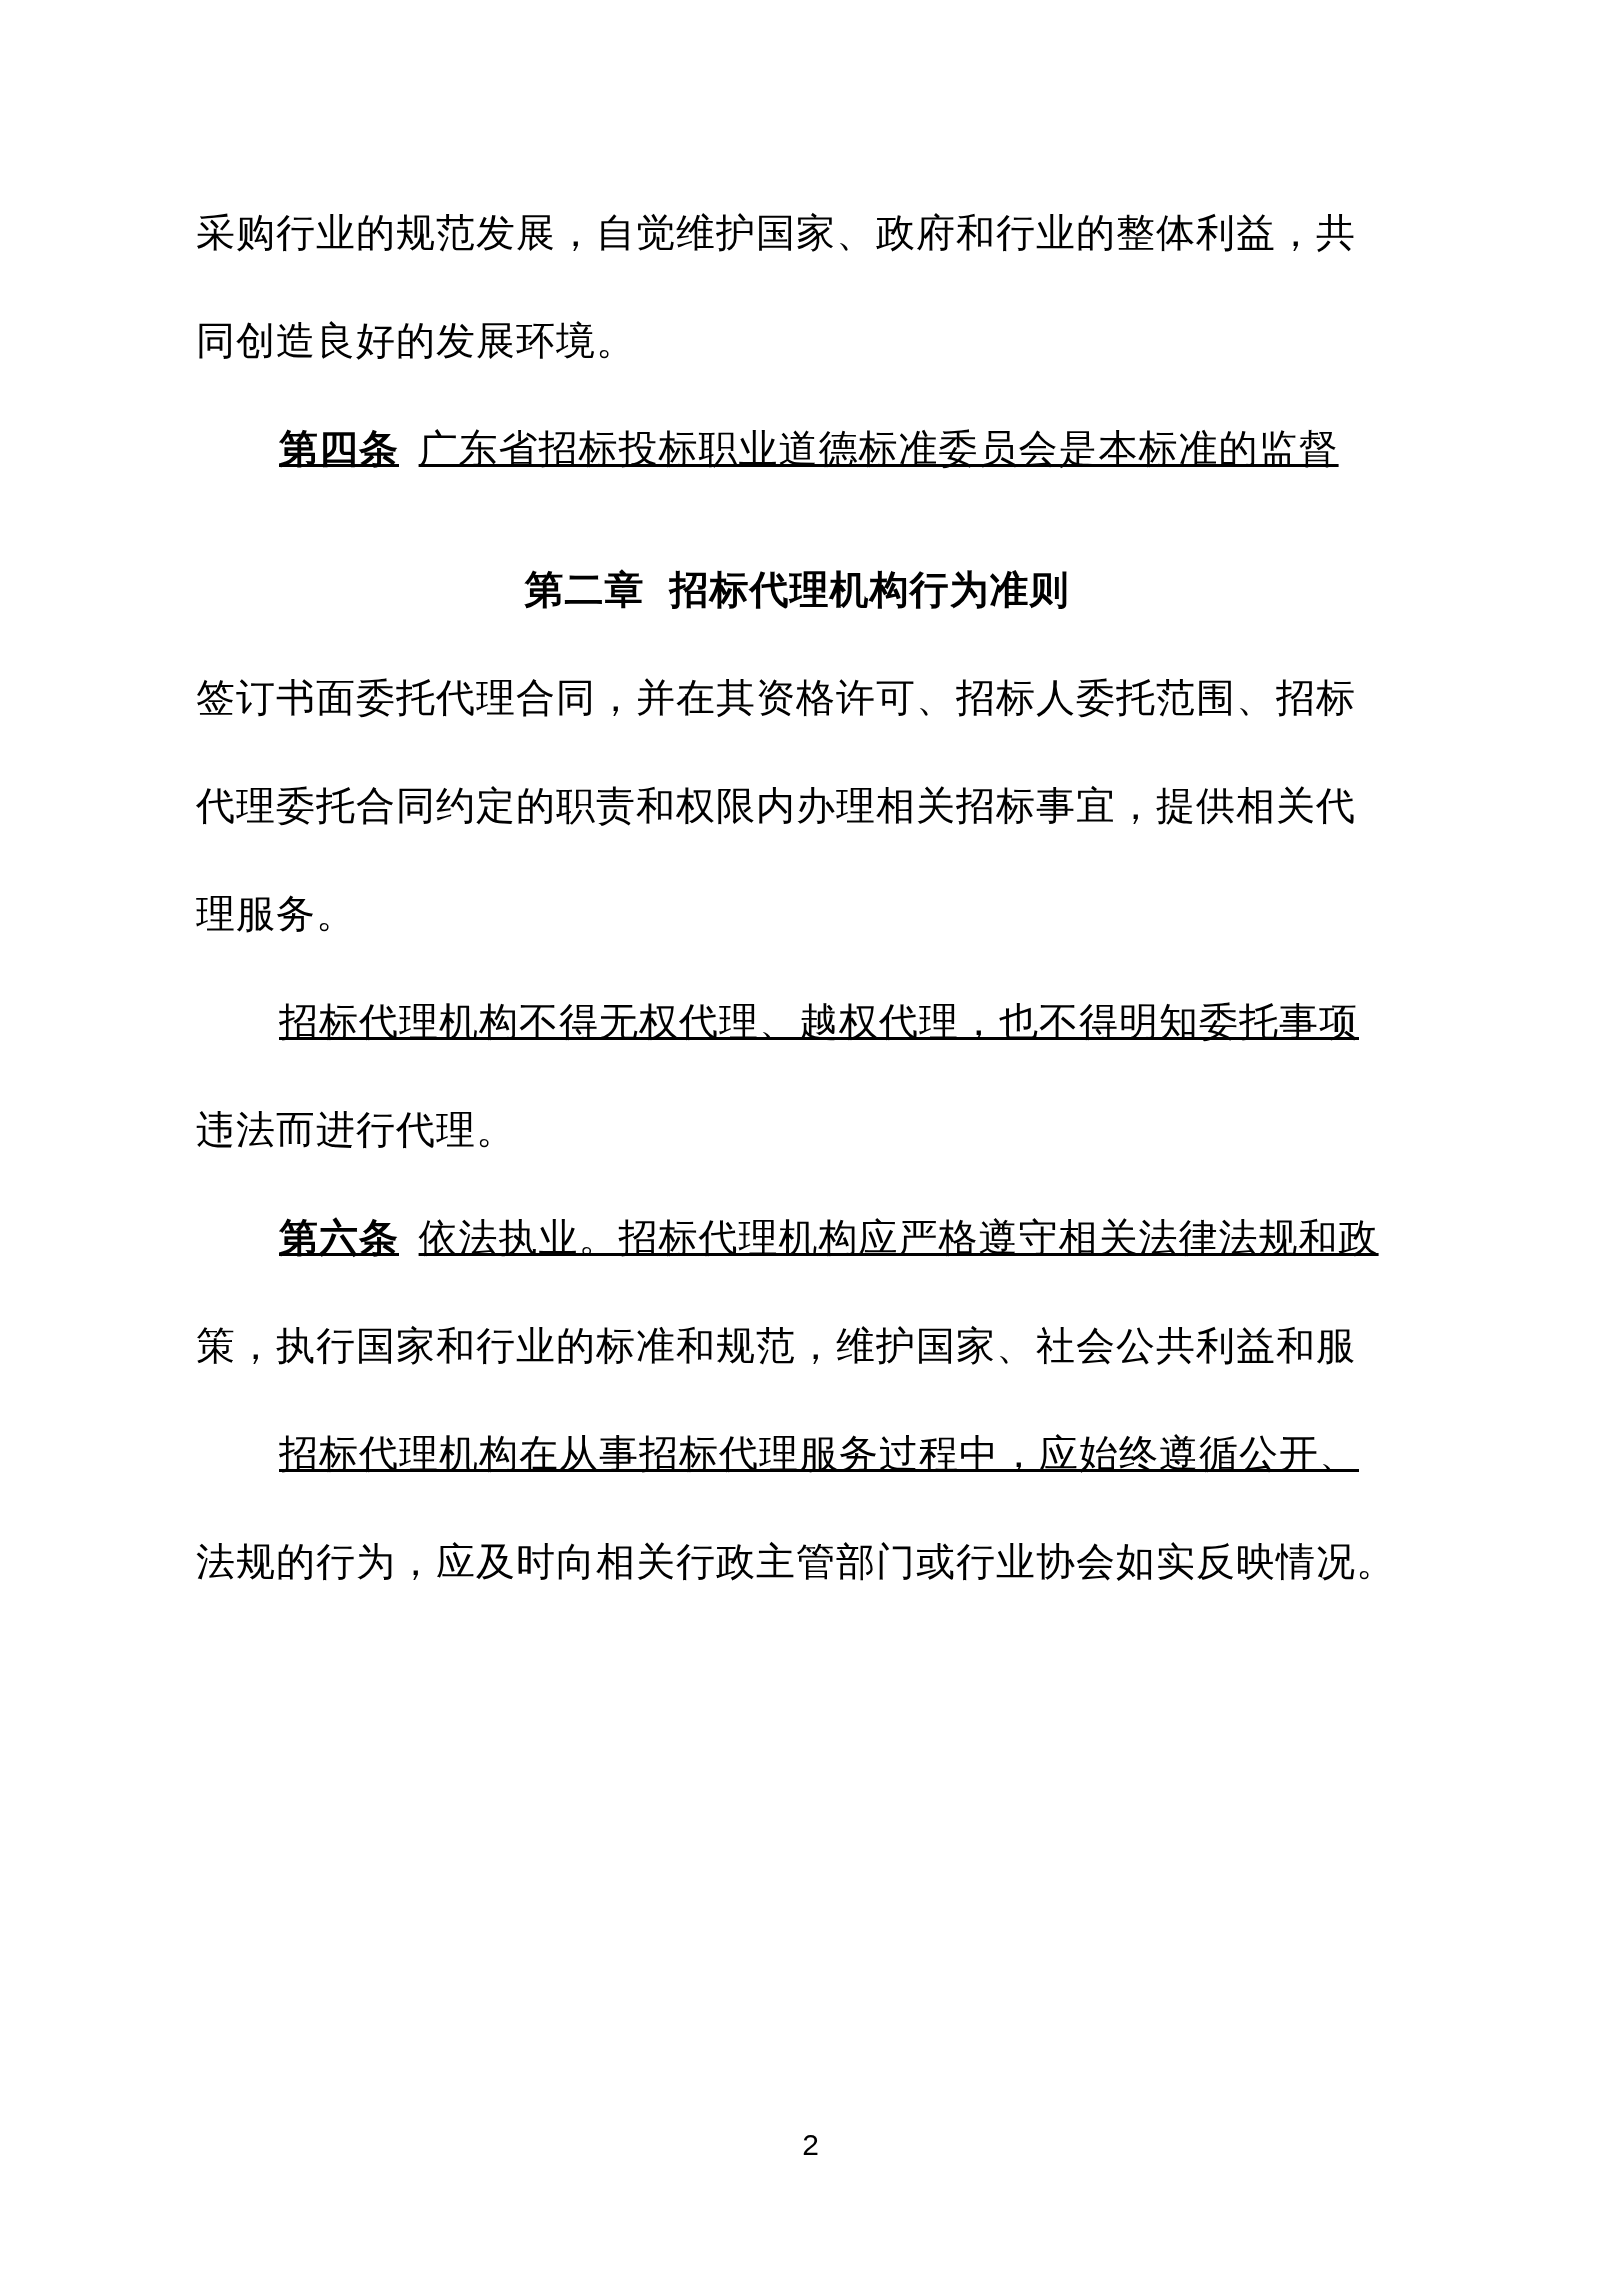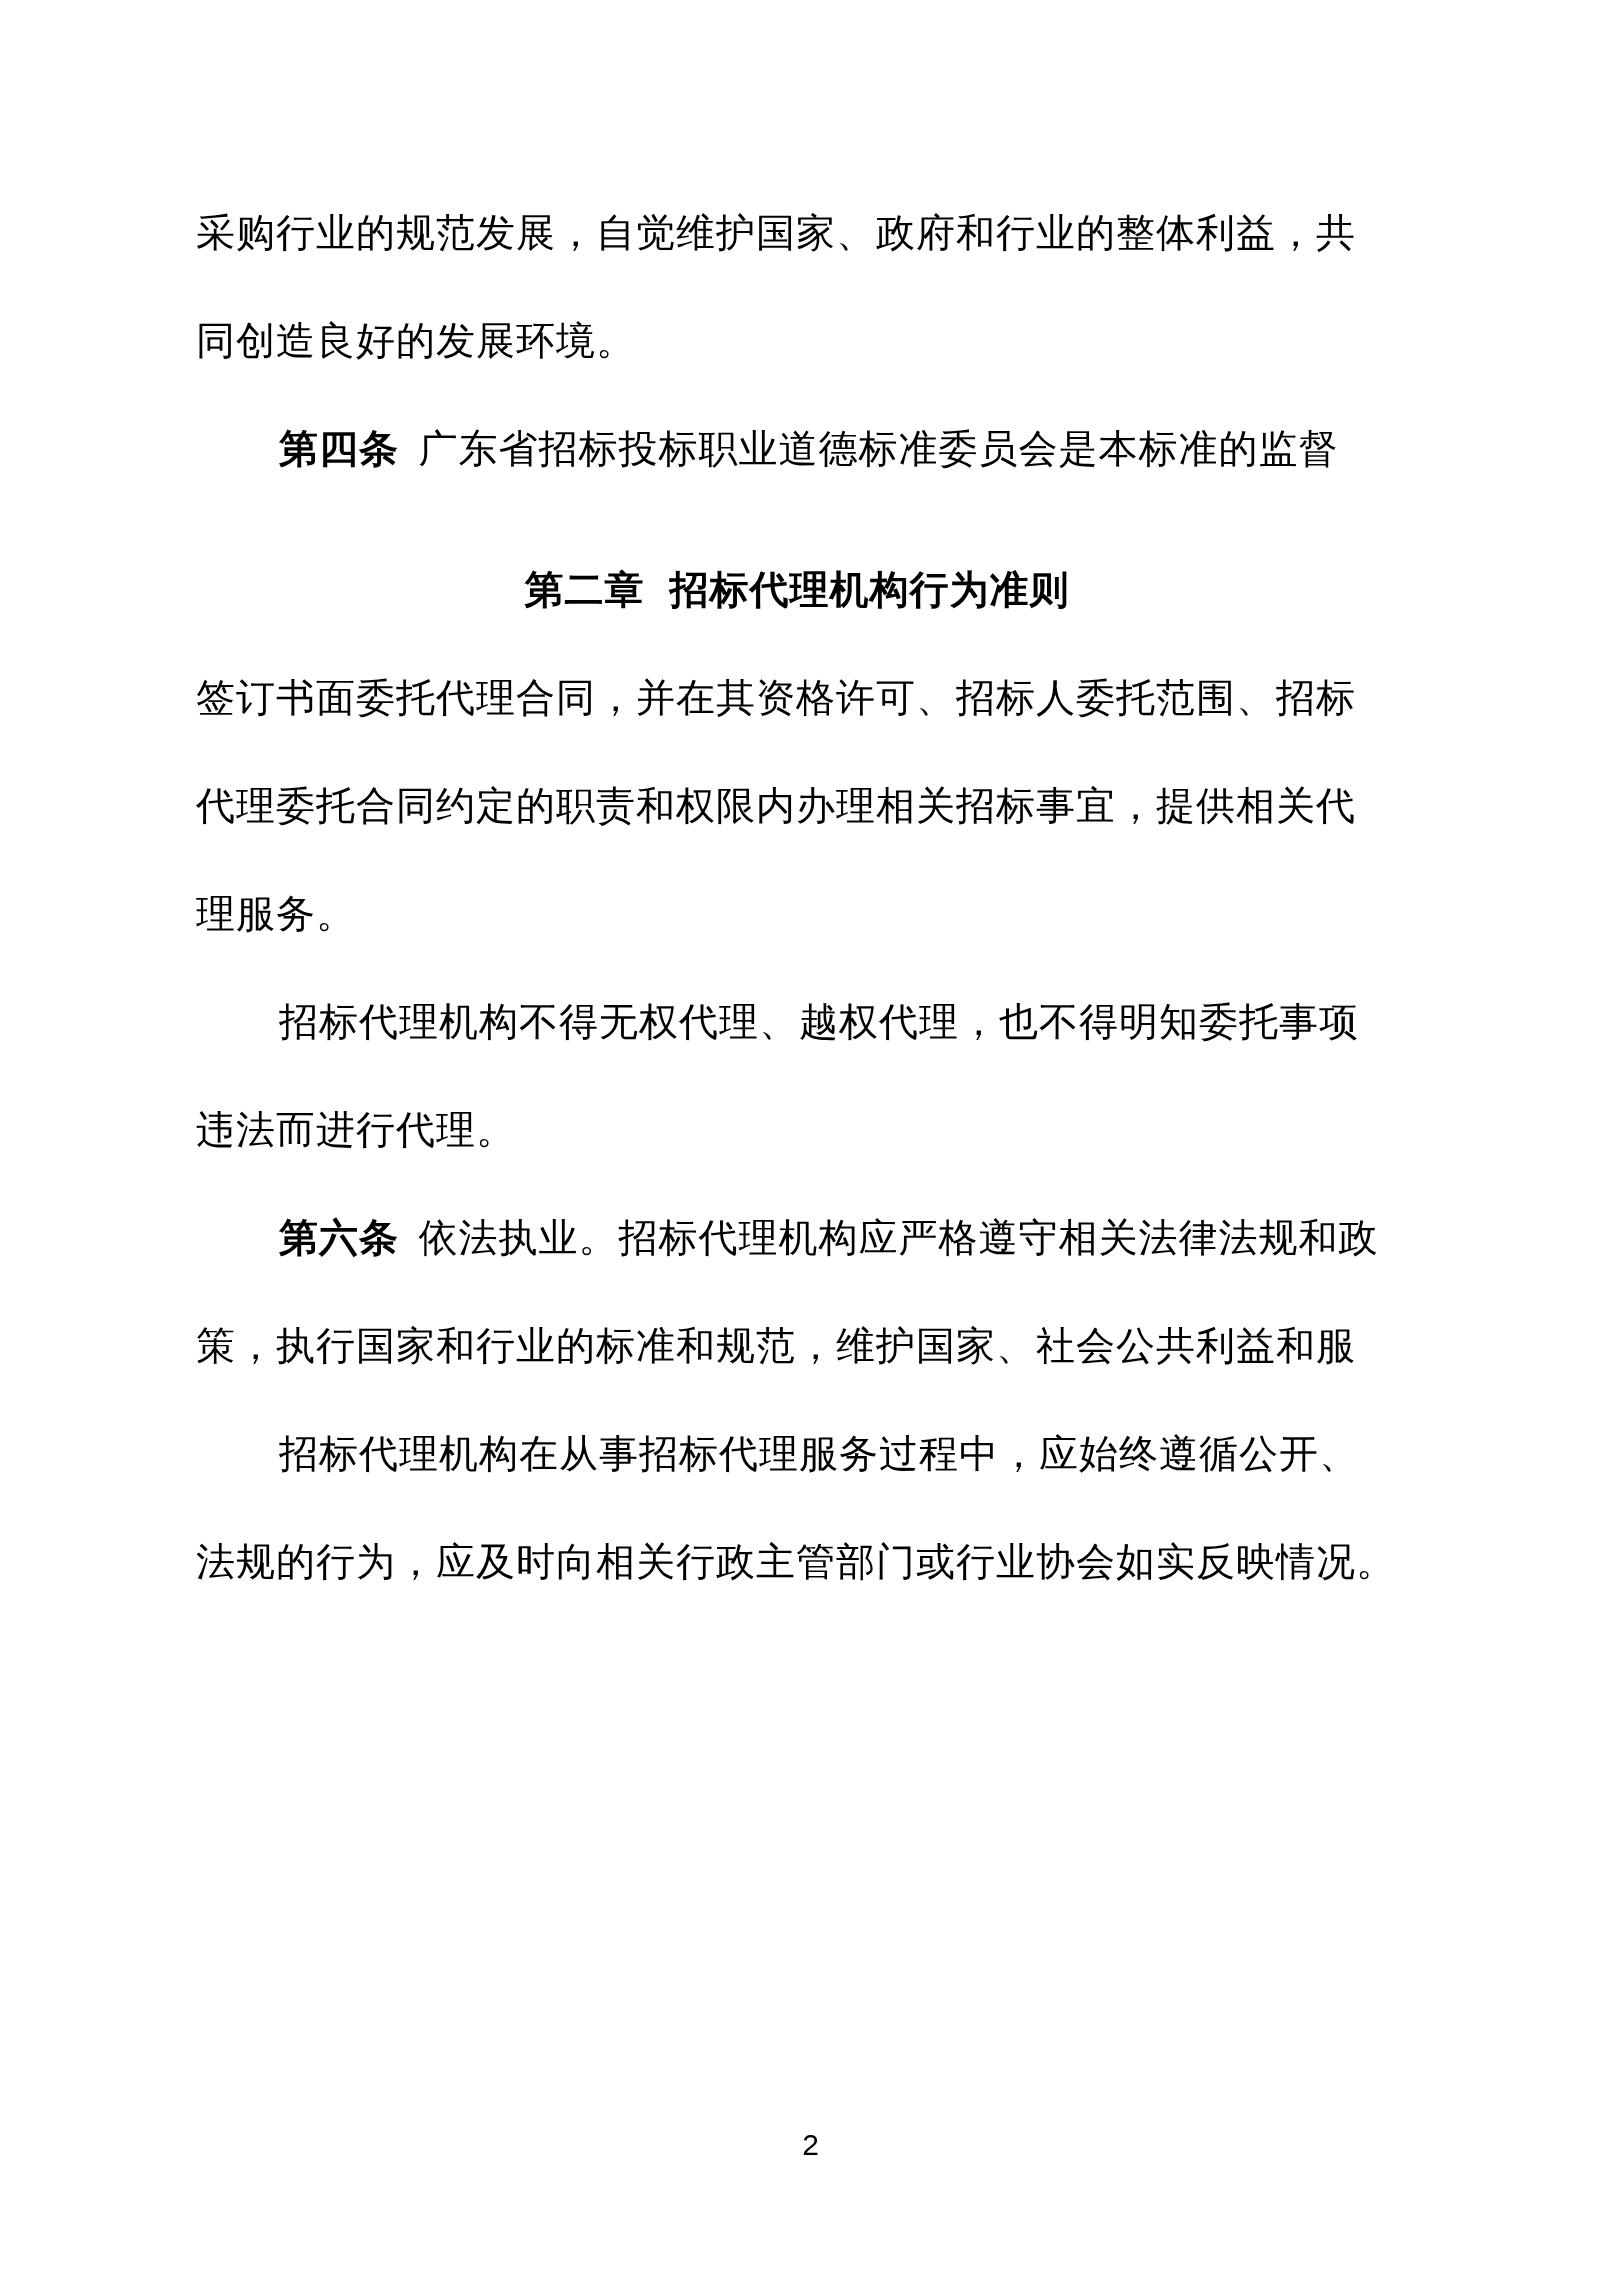--- a/index.html
+++ b/index.html
@@ -25,20 +25,21 @@
   .line {
     font-size: 39px;
     height: 108px;
     line-height: 108px;
     letter-spacing: 1px;
     white-space: nowrap;
     text-align: left;
   }
   .line.indent {
     text-indent: 83px;
+    text-decoration: underline;
   }
   .term {
     font-weight: bold;
     margin-right: 19.6px;
     text-indent: 0;
   }
   .chapter-heading {
     font-size: 39px;
     height: 108px;
     line-height: 108px;

